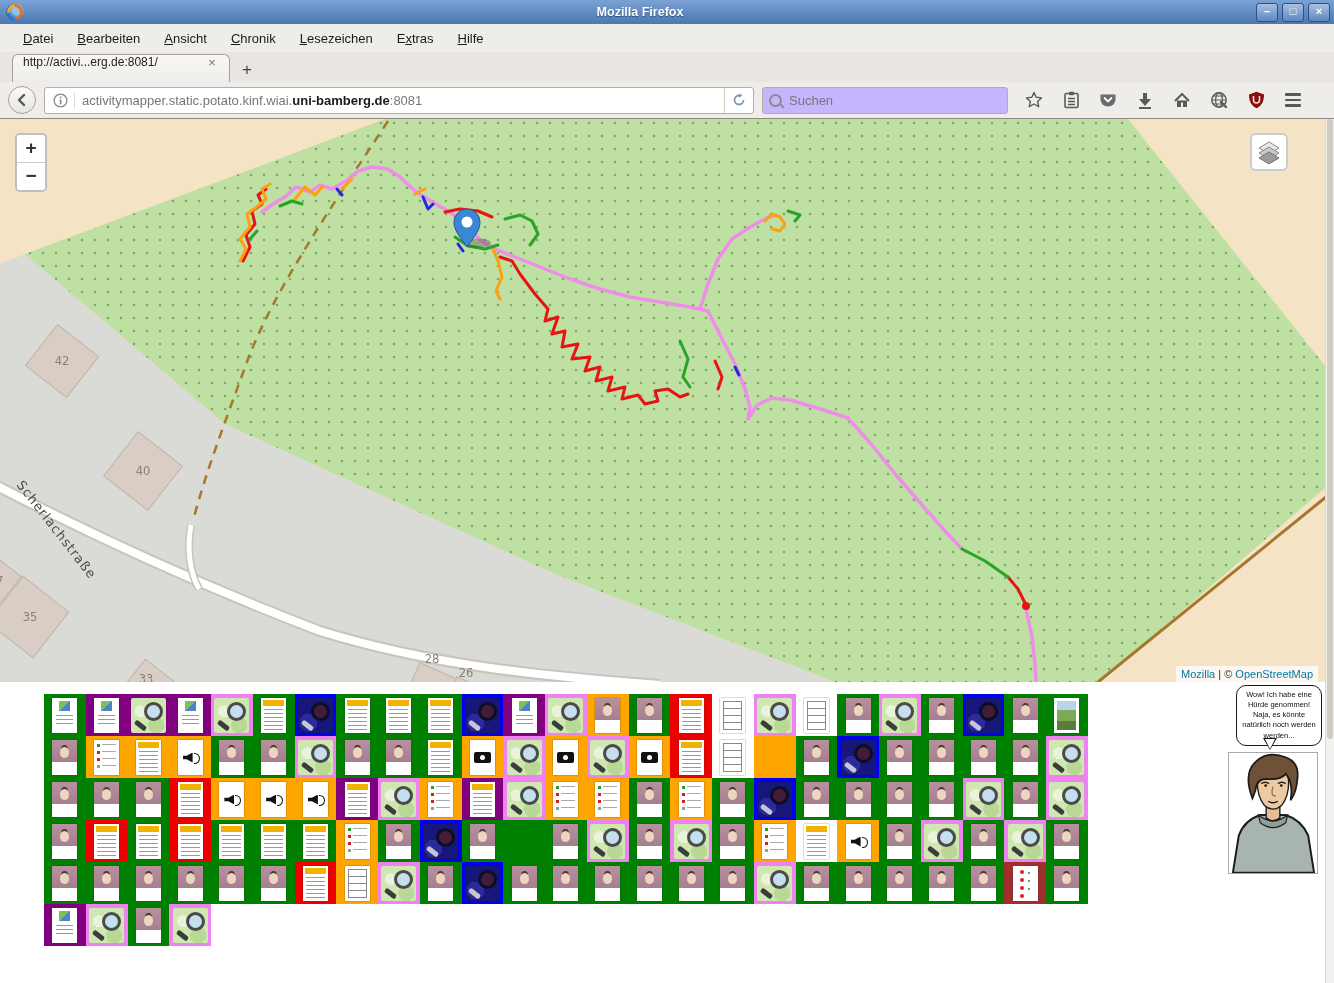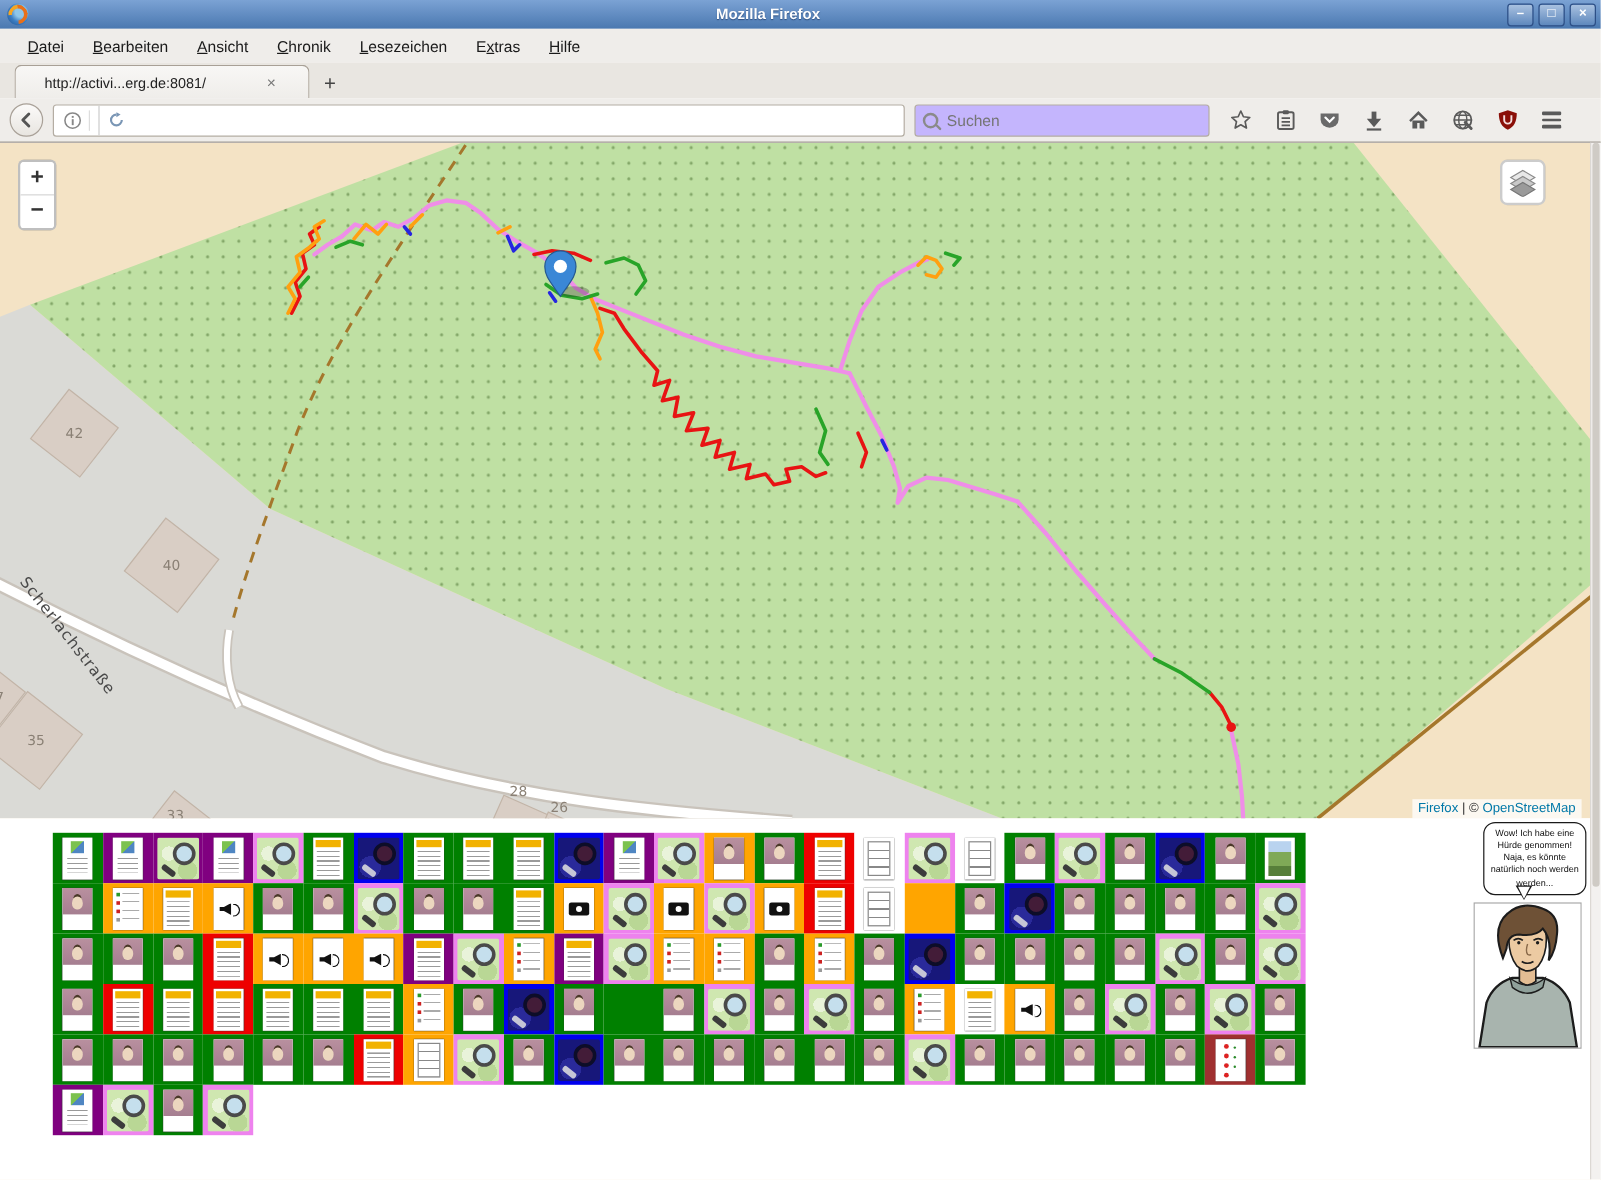--- a/index.html
+++ b/index.html
@@ -21,21 +21,21 @@
 
   
   .menubar{height:28px;background:#efedea;display:flex;align-items:center;padding-left:12px;
     font-size:13px;color:#1a1a1a;flex:0 0 auto;gap:2px;}
   .menu-item{padding:4px 11px;cursor:default;}
   .menu-item u{text-decoration:underline;}
 
   
   .tabbar{height:30px;background:#e9e6e1;display:flex;align-items:flex-end;padding-left:12px;flex:0 0 auto;}
   .tab{width:196px;height:27px;background:linear-gradient(#f8f7f5,#efedea);border:1px solid #a8a096;
-    border-bottom:none;border-radius:6px 6px 0 0;display:flex;align-items:center;padding:0 24px;font-size:12px;
+    border-bottom:none;border-radius:6px 6px 0 0;display:flex;align-items:flex-start;padding:0 10px;font-size:12px;
     color:#222;gap:6px;}
   .tab-title{flex:1;white-space:nowrap;overflow:hidden;}
   .tab-close{color:#777;font-size:13px;width:14px;text-align:center;}
   .newtab{font-size:17px;color:#444;padding:0 12px 2px 12px;}
 
   
   .navbar{height:36px;background:#efedea;border-bottom:1px solid #8f887e;display:flex;align-items:center;
     padding:0 8px;gap:8px;flex:0 0 auto;}
   .backbtn{width:26px;height:26px;border-radius:50%;border:1px solid #a9a198;background:linear-gradient(#fbfaf9,#e8e5e0);
     display:flex;align-items:center;justify-content:center;flex:0 0 auto;}
@@ -170,20 +170,21 @@
         <path d="M9 2 L4 7 L9 12" fill="none" stroke="#555" stroke-width="2.4" stroke-linecap="round" stroke-linejoin="round"></path>
       </svg>
     </div>
     <div class="urlbar">
       <svg class="info" width="15" height="15" viewBox="0 0 15 15">
         <circle cx="7.5" cy="7.5" r="6.4" fill="none" stroke="#888" stroke-width="1.3"></circle>
         <rect x="6.8" y="6.3" width="1.6" height="5" fill="#888"></rect>
           <rect x="6.8" y="3.6" width="1.6" height="1.6" fill="#888"></rect>
       </svg>
       <span class="url-sep"></span>
+      <span class="url-text"><span>activitymapper.static.potato.kinf.wiai.</span><span class="url-domain">uni-bamberg.de</span><span>:8081</span></span>
       <span class="reloadseg">
         <svg width="14" height="14" viewBox="0 0 14 14">
           <path d="M11.5 7 A4.5 4.5 0 1 1 7 2.5" fill="none" stroke="#7a96b5" stroke-width="1.8"></path>
           <path d="M7 0.5 L10.5 2.5 L7 4.8 Z" fill="#7a96b5"></path>
         </svg>
       </span>
     </div>
     <div class="searchbar">
       <span class="mag"></span>
       <input placeholder="Suchen" style="">
@@ -322,21 +323,21 @@
         <div class="zoombtn">+</div>
         <div class="zoombtn">−</div>
       </div>
       <div class="layersctl">
         <svg width="24" height="24" viewBox="0 0 24 24">
           <polygon points="12,2 22,8 12,14 2,8" fill="#e8e8e8" stroke="#8a8a8a"></polygon>
           <polygon points="12,7 22,13 12,19 2,13" fill="#c9c9c9" stroke="#8a8a8a"></polygon>
           <polygon points="12,12 22,18 12,24 2,18" fill="#9a9a9a" stroke="#777"></polygon>
         </svg>
       </div>
-      <div class="attribution"><span class="link">Firefox</span><span> | © </span><span class="link">OpenStreetMap</span></div>
+      <div class="attribution"><span class="link">Mozilla</span><span> | © </span><span class="link">OpenStreetMap</span></div>
     </div>
 
     <div class="grid" id="grid">
         <div class="grow">
           <div class="cell" style="background: rgb(0, 128, 0);">
             <div class="thumb t-app"></div>
           </div>
           <div class="cell" style="background: rgb(128, 0, 128);">
             <div class="thumb t-app"></div>
           </div>

